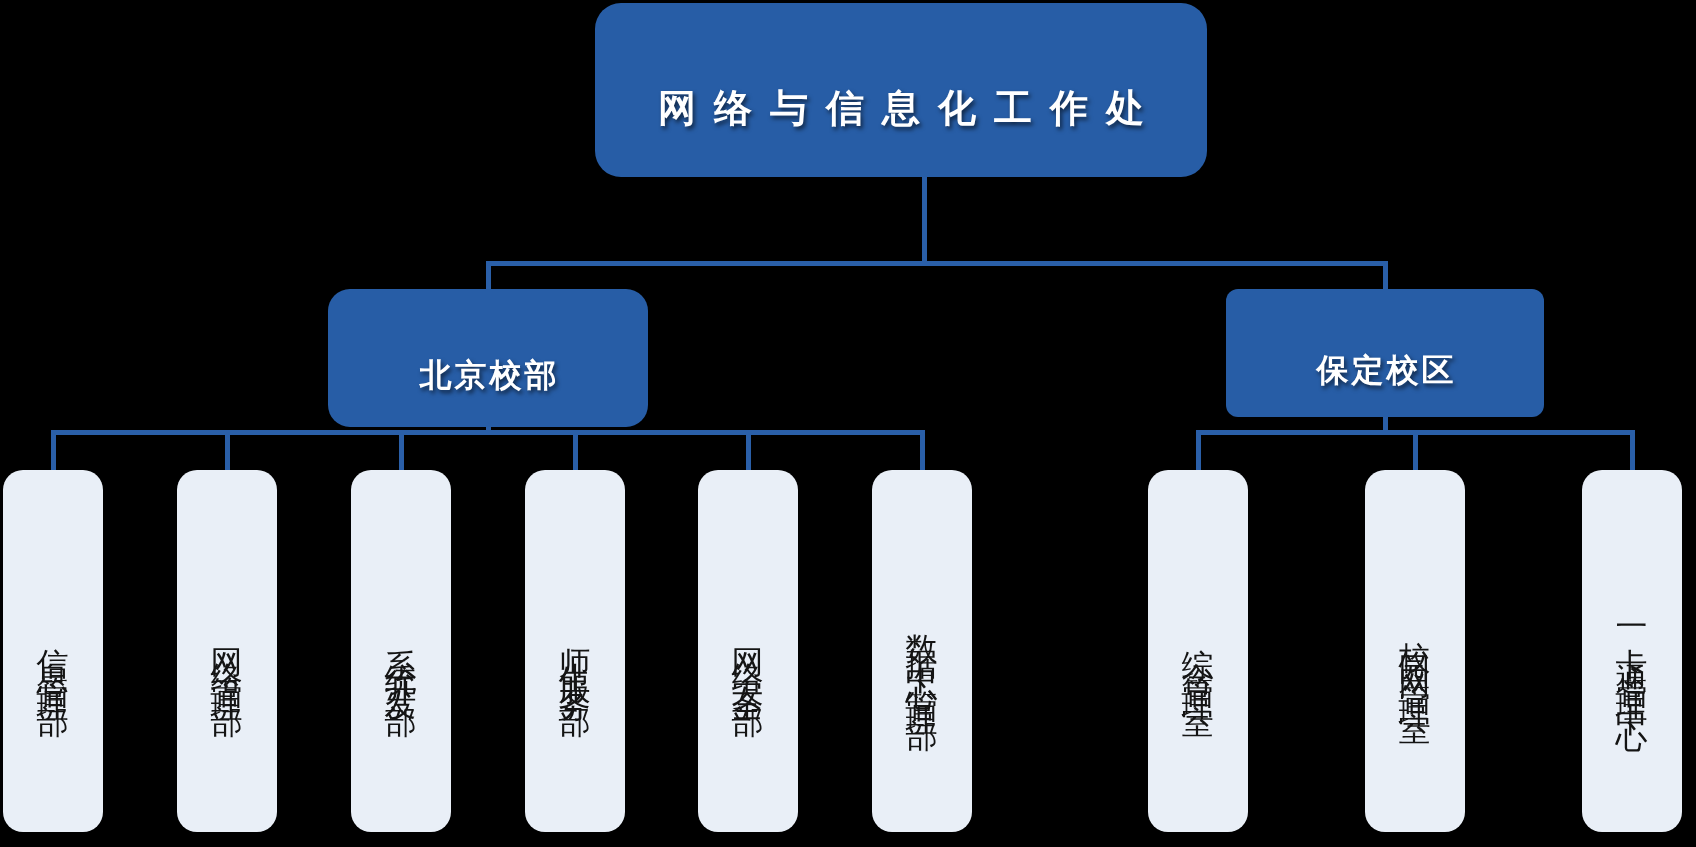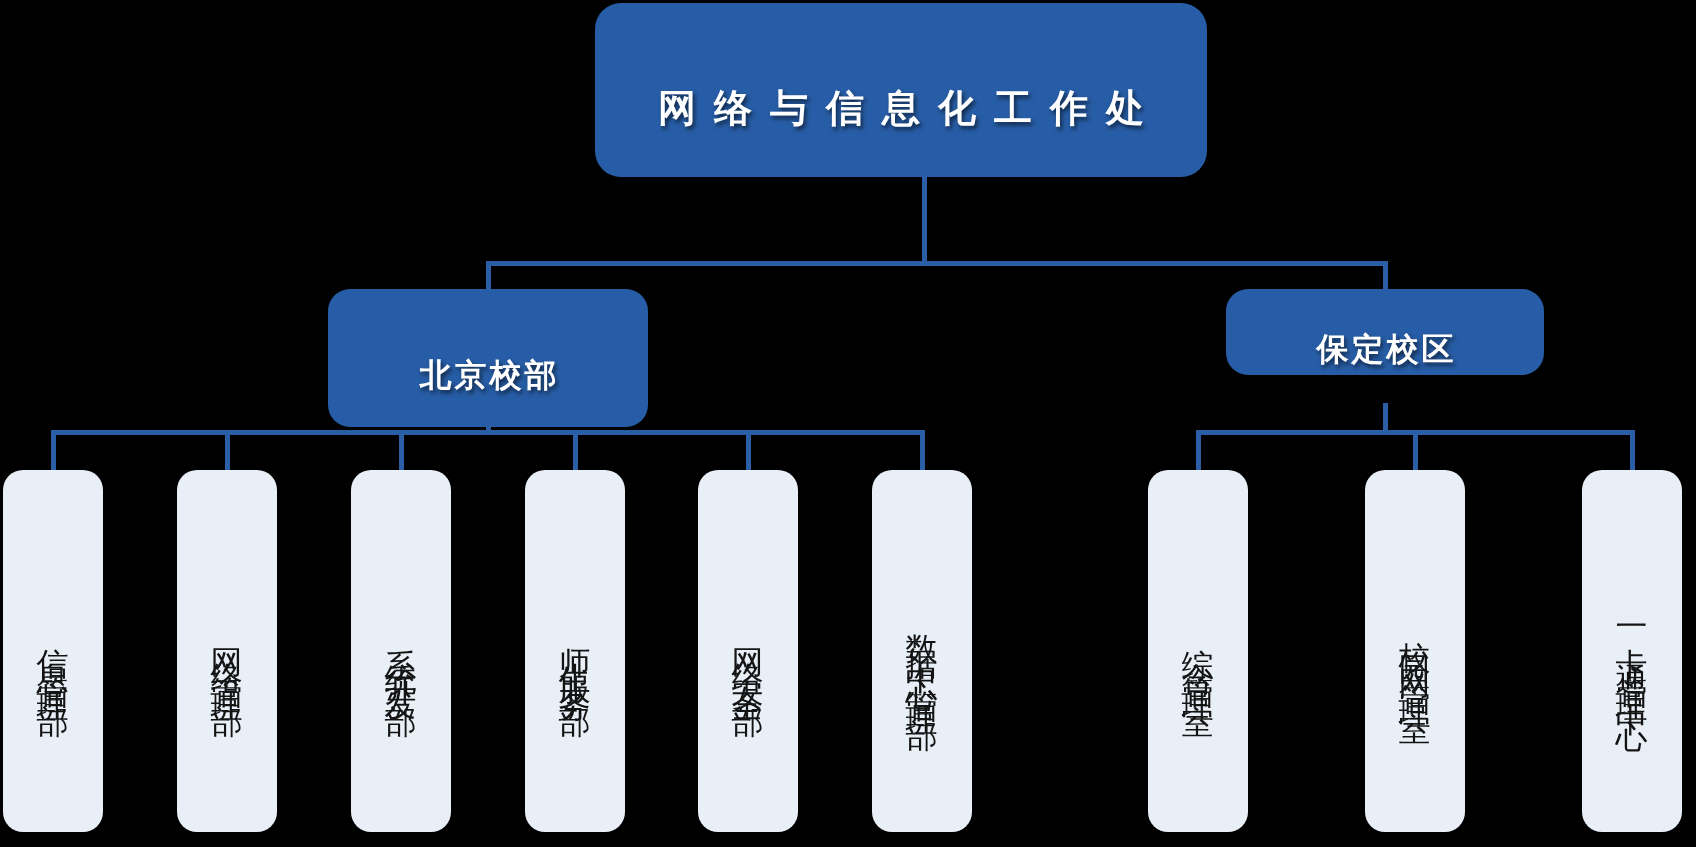--- a/index.html
+++ b/index.html
@@ -84,21 +84,21 @@
   <div class="line v" style="left:1413px;top:430px;height:42px"></div>
   <div class="line v" style="left:1630px;top:430px;height:42px"></div>
 
   <div class="node" style="left:595px;top:3px;width:612px;height:174px">
     <span class="node-label root-label">网络与信息化工作处</span>
   </div>
 
   <div class="node" style="left:328px;top:289px;width:320px;height:138px;border-radius:22px">
     <span class="node-label branch-label">北京校部</span>
   </div>
-  <div class="node" style="left:1226px;top:289px;width:318px;height:86px;border-radius:22px">
+  <div class="node" style="left:1226px;top:289px;width:318px;height:128px;border-radius:12px">
     <span class="node-label branch-label">保定校区</span>
   </div>
 
   <div class="leaf" style="left:3px">
     <span class="leaf-label">信息管理部</span>
   </div>
   <div class="leaf" style="left:177px">
     <span class="leaf-label">网络管理部</span>
   </div>
   <div class="leaf" style="left:351px">

